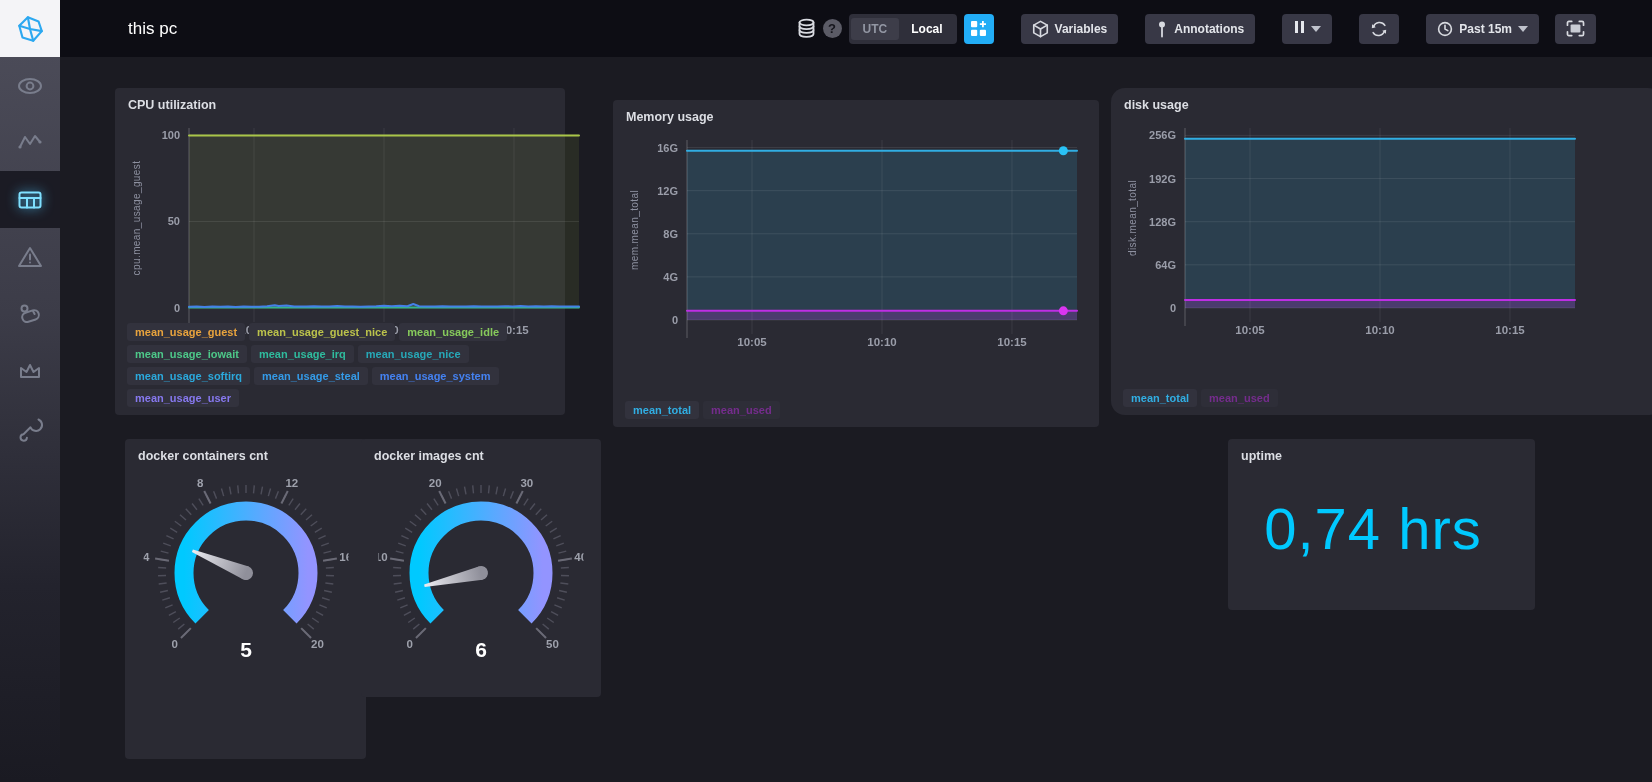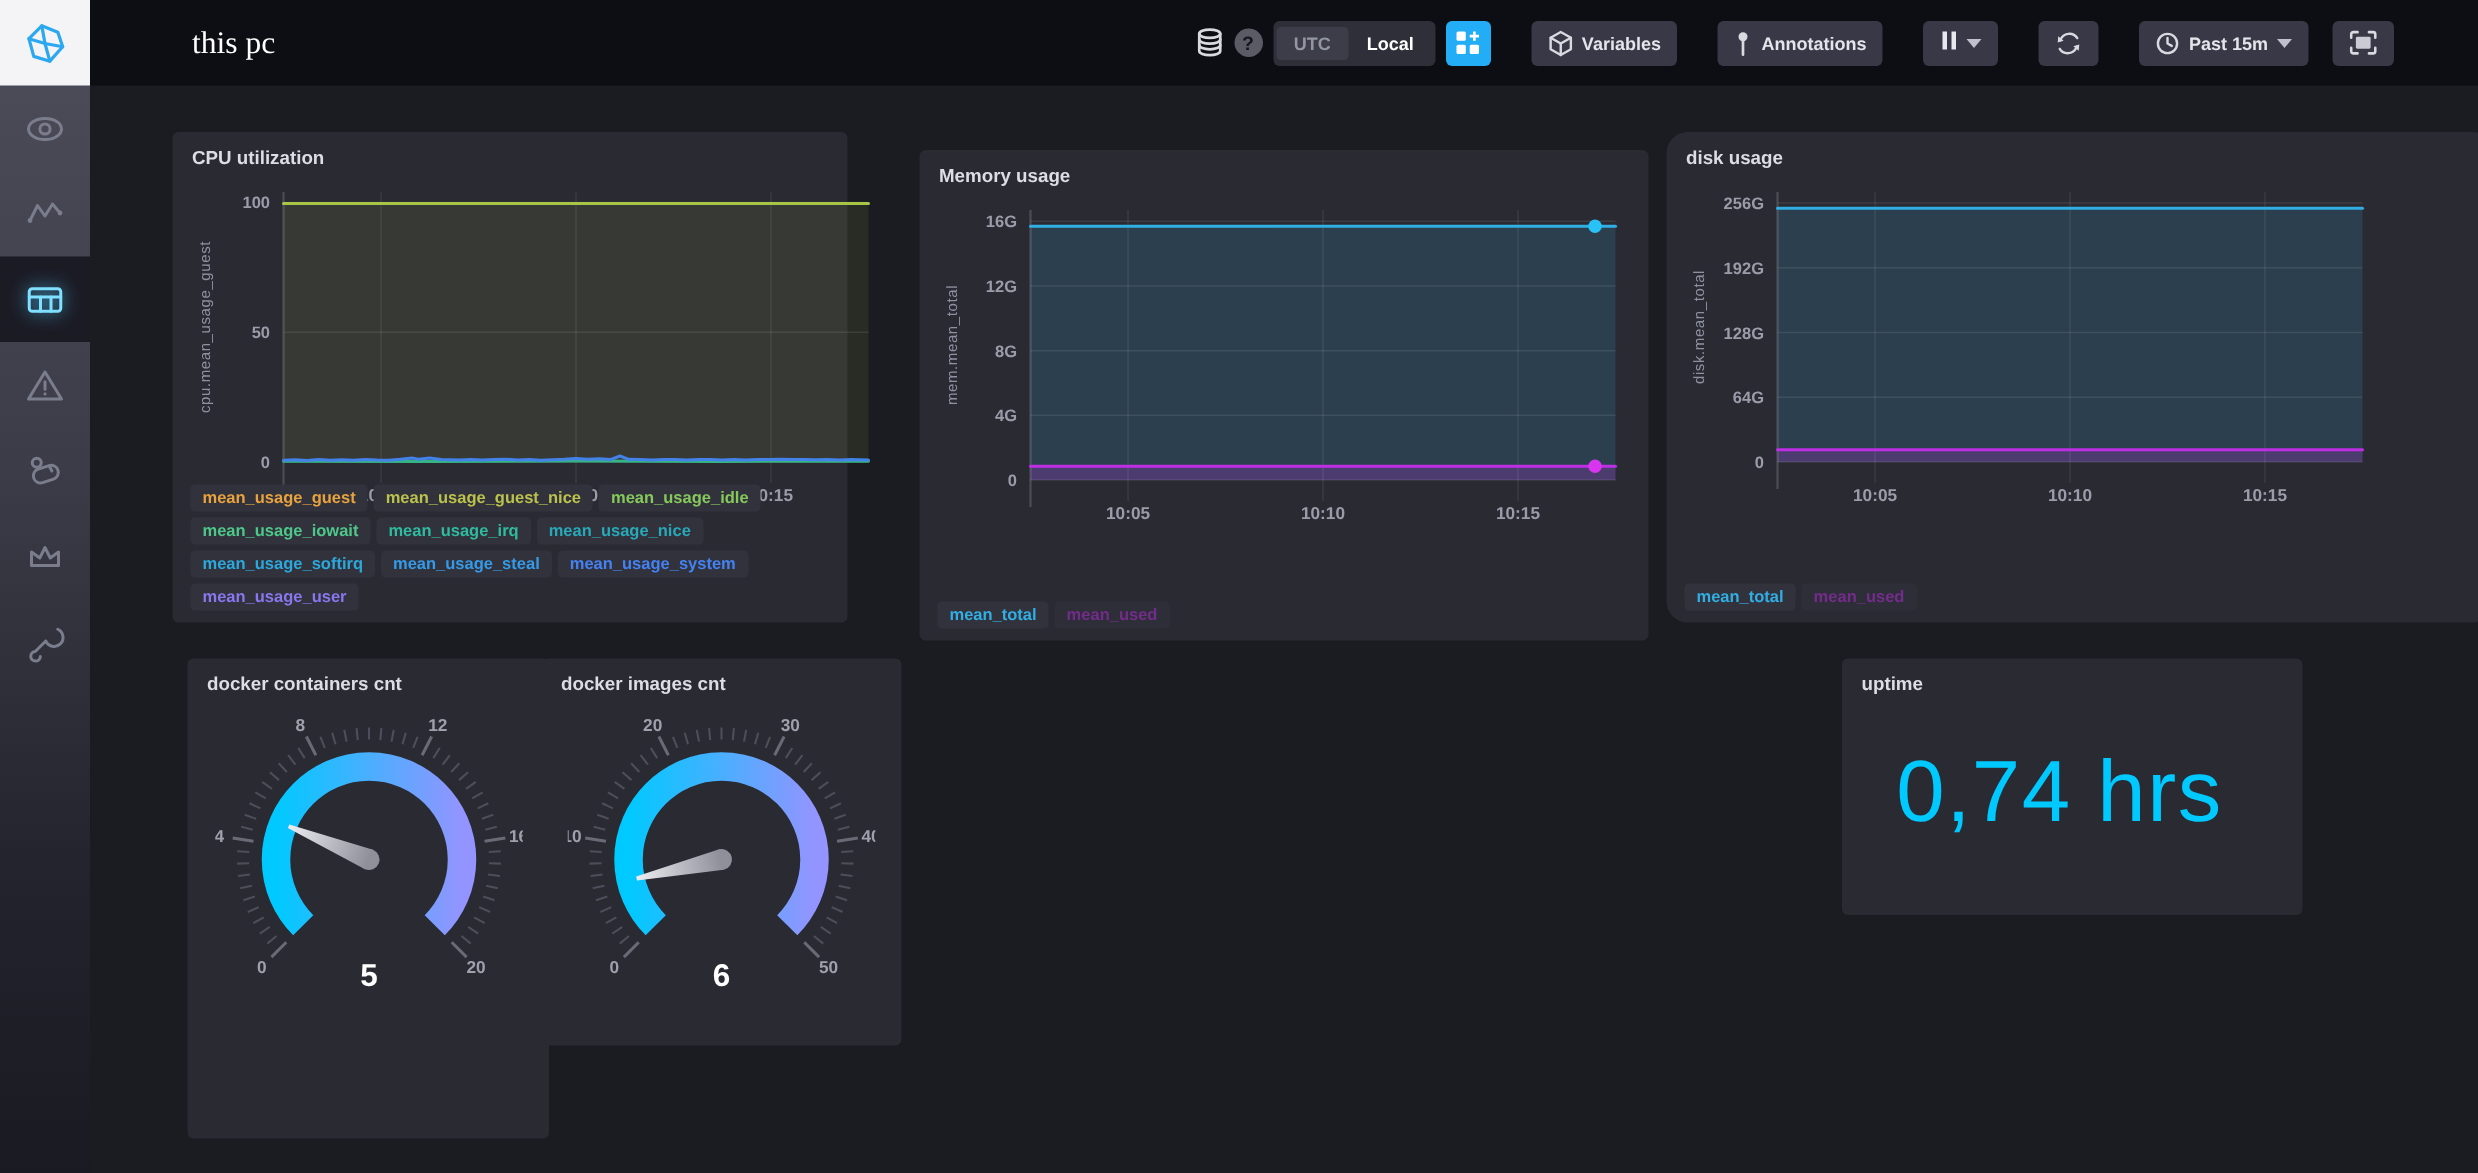--- a/index.html
+++ b/index.html
@@ -13,21 +13,21 @@
   .side-item { width:60px; height:57px; display:flex; align-items:center; justify-content:center; cursor:pointer; }
   .side-item.logo { background:#F4F4F7; }
   .side-item.active { background:#1B1B24; }
   .side-item svg { stroke:#797D8C; fill:none; stroke-width:2; stroke-linecap:round; stroke-linejoin:round; }
   .side-item.logo svg { stroke:#2CA8F0; }
   .side-item.active svg { stroke:#7FE0FF; filter:drop-shadow(0 0 6px rgba(80,200,255,.9)); }
 
   
   #header { position:absolute; left:60px; top:0; width:1592px; height:57px; background:#0D0D14;
     display:flex; align-items:center; padding:0 56px 0 68px; }
-  #dash-title { color:#FFFFFF; font-size:21px; font-weight:400;font-family:Liberation Serif, serif; }
+  #dash-title { color:#FFFFFF; font-size:17px; font-weight:400; }
   #header-controls { margin-left:auto; display:flex; align-items:center; gap:7px; }
   .hbtn { height:30px; background:#383846; border-radius:4px; display:flex; align-items:center;
     gap:6px; padding:0 11px; color:#E3E5EA; font-size:12px; font-weight:700; cursor:pointer;margin-left:20px; }
   .hicon { display:flex; align-items:center; justify-content:center; }
   .hicon svg { stroke:#D8DAE0; fill:none; stroke-width:1.8; stroke-linecap:round; stroke-linejoin:round; }
   #btn-add-cell { width:30px; height:30px; background:#22ADF6; border-radius:4px; display:flex; align-items:center; justify-content:center; cursor:pointer; }
   #toggle-tz { display:flex; align-items:center; background:#2F2F3A; border-radius:4px; padding:2px; height:30px; cursor:pointer; }
   #toggle-tz .seg { padding:4px 12px; font-size:12px; font-weight:700; border-radius:3px; }
   #toggle-tz .seg.utc { background:#3D3D49; color:#9296A3; }
   #toggle-tz .seg.local { color:#FFFFFF; }

